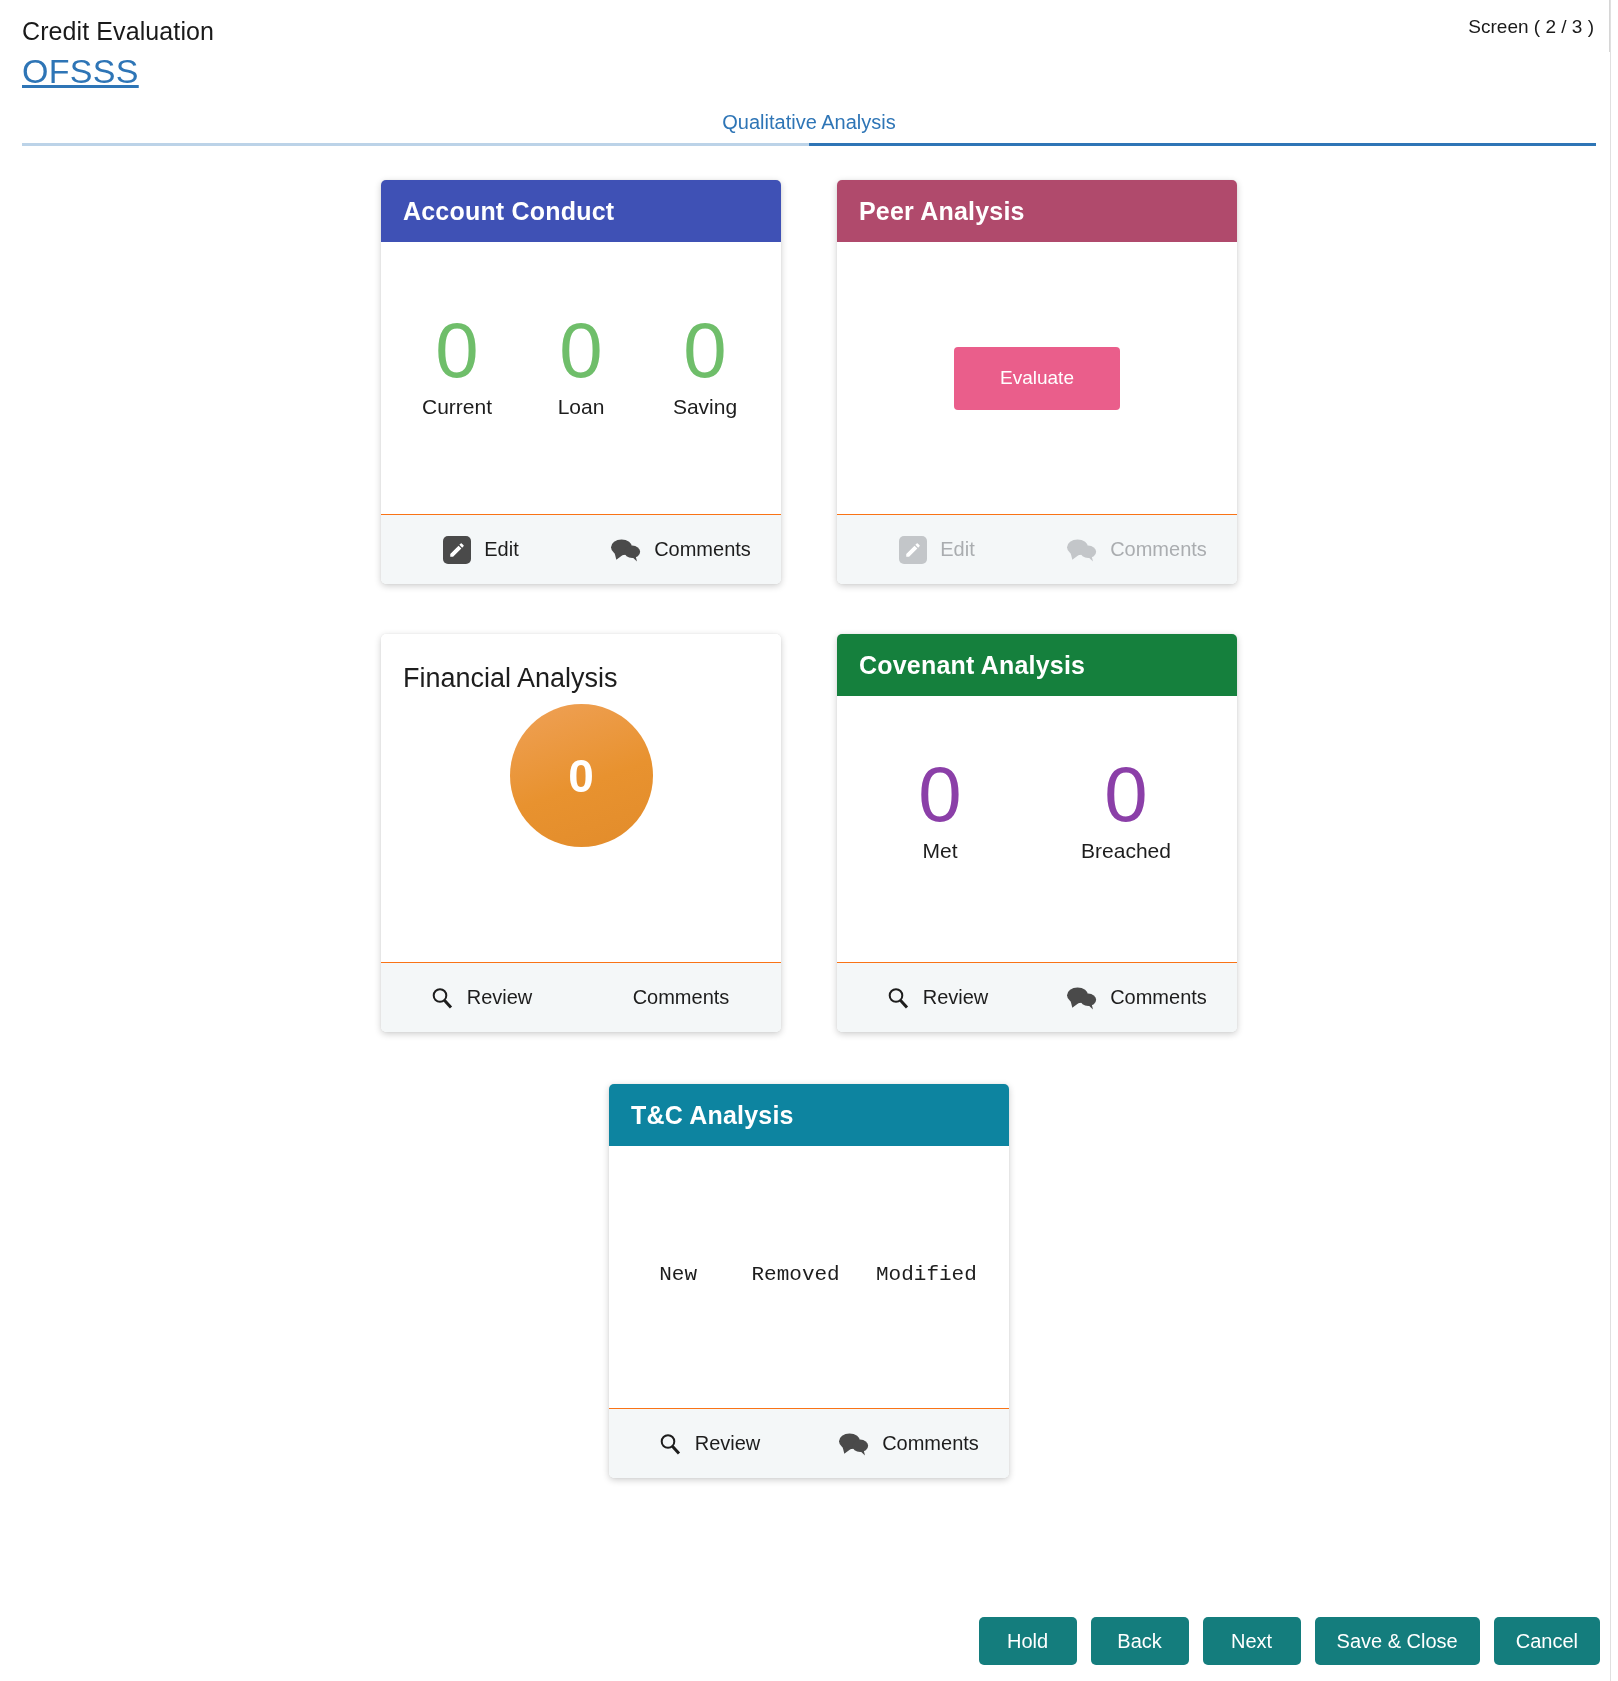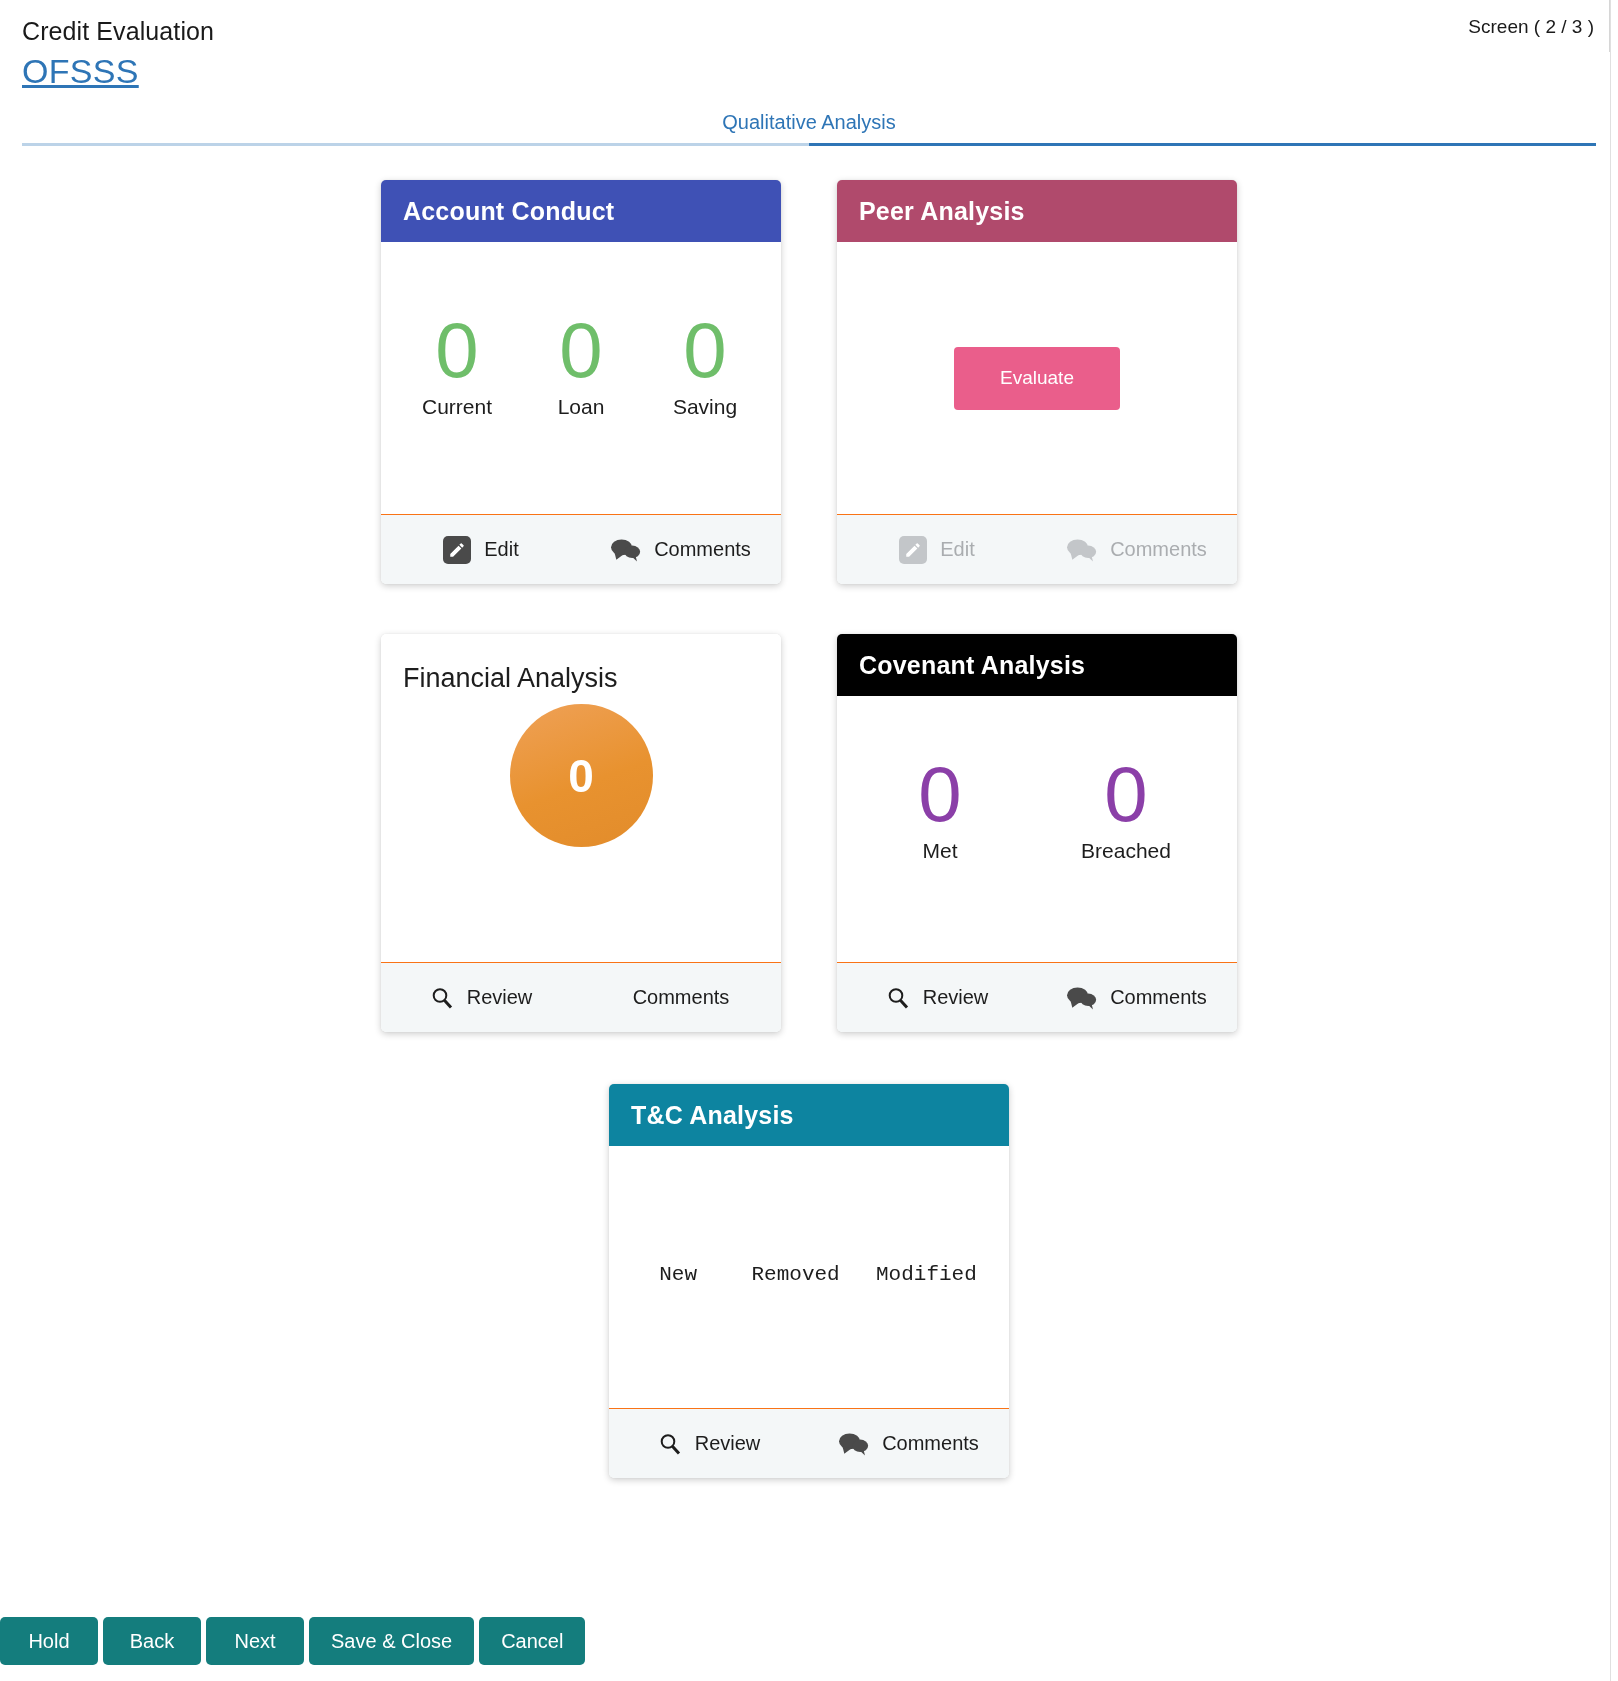--- a/index.html
+++ b/index.html
@@ -199,21 +199,22 @@
     padding: 0 46px;
     height: 63px;
     cursor: pointer;
   }
 
   
   .action-bar {
     position: absolute;
     left: 0; right: 0; bottom: 16px;
     display: flex;
-    gap: 5px;
+    justify-content: flex-end;
+    gap: 14px;
     padding-right: 18px;
   }
   .act-btn {
     background: #147d7d;
     color: #ffffff;
     border: none;
     border-radius: 5px;
     font-family: inherit;
     font-size: 20px;
     height: 48px;
@@ -348,21 +349,21 @@
             </span>
             <span class="lab">Review</span>
           </div>
           <div class="footer-action">
             <span class="lab">Comments</span>
           </div>
         </div>
       </div>
 
       <div class="card">
-        <div class="card-header" style="background:#000000;">
+        <div class="card-header" style="background:#15803d;">
           <span>Covenant Analysis</span>
         </div>
         <div class="card-body" style="height:266px;">
           <div class="metrics" style="padding-top:52px; justify-content:space-around;">
             <div class="metric">
               <div class="num" style="color:#8B3FA8;">0</div>
               <div class="lbl">Met</div>
             </div>
             <div class="metric">
               <div class="num" style="color:#8B3FA8;">0</div>

